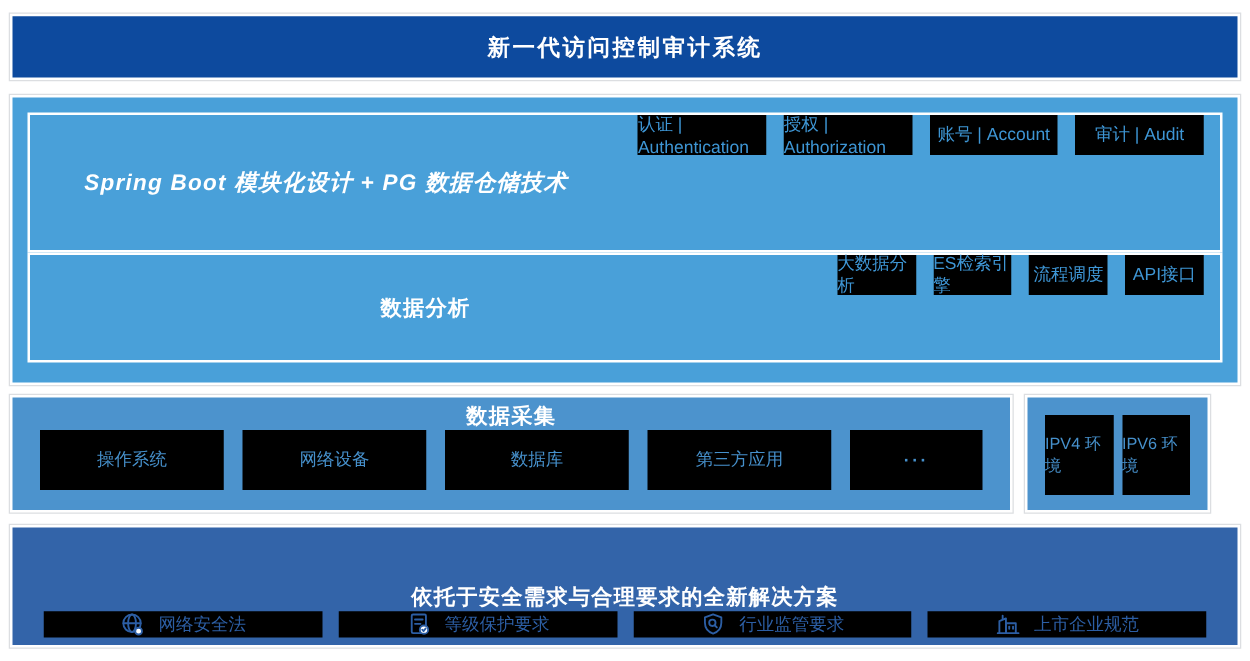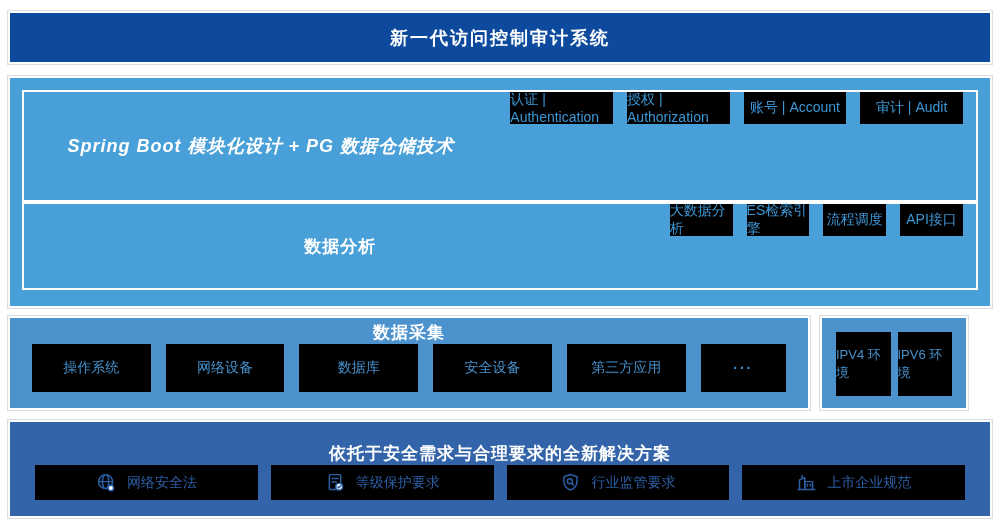--- a/index.html
+++ b/index.html
@@ -37,21 +37,21 @@
   .collection .wbox.dots { flex:0.72; letter-spacing:2px; font-weight:bold; }
 
   
   .envbox { left:822px; top:318px; width:144px; height:90px; background:#4C93CD;
             display:flex; flex-direction:row; gap:7px; padding:14px 14px 12px; }
   .envbox .wbox { color:#4690CB; font-size:13px; }
 
   
   .solution { left:10px; top:422px; width:980px; height:94px; background:#3364A9;
               display:flex; flex-direction:column; }
-  .solution .frame-title { padding-top:20px; }
+  .solution .frame-title { padding-top:20px;margin-top:24px; }
   .solution .boxrow { margin:0 25px 16px; height:48px; gap:13px; }
   .solution .wbox { color:#2C5EA4; gap:10px; }
   .icon { width:21px; height:21px; flex:0 0 auto; display:block; }
   .icon * { stroke:#2C5EA4; stroke-width:1.7; fill:none;
             stroke-linecap:round; stroke-linejoin:round; }
   .icon .fillw { fill:#ffffff; }
 </style>
 </head>
 <body>
 
@@ -84,21 +84,20 @@
     </div>
 
   </div>
 
   <div class="section collection">
     <div class="frame-title">数据采集</div>
     <div class="boxrow">
       <div class="wbox">操作系统</div>
       <div class="wbox">网络设备</div>
       <div class="wbox">数据库</div>
-      <div class="wbox">安全设备</div>
       <div class="wbox">第三方应用</div>
       <div class="wbox dots">···</div>
     </div>
   </div>
 
   <div class="section envbox">
     <div class="wbox">IPV4 环境</div>
     <div class="wbox">IPV6 环境</div>
   </div>
 

